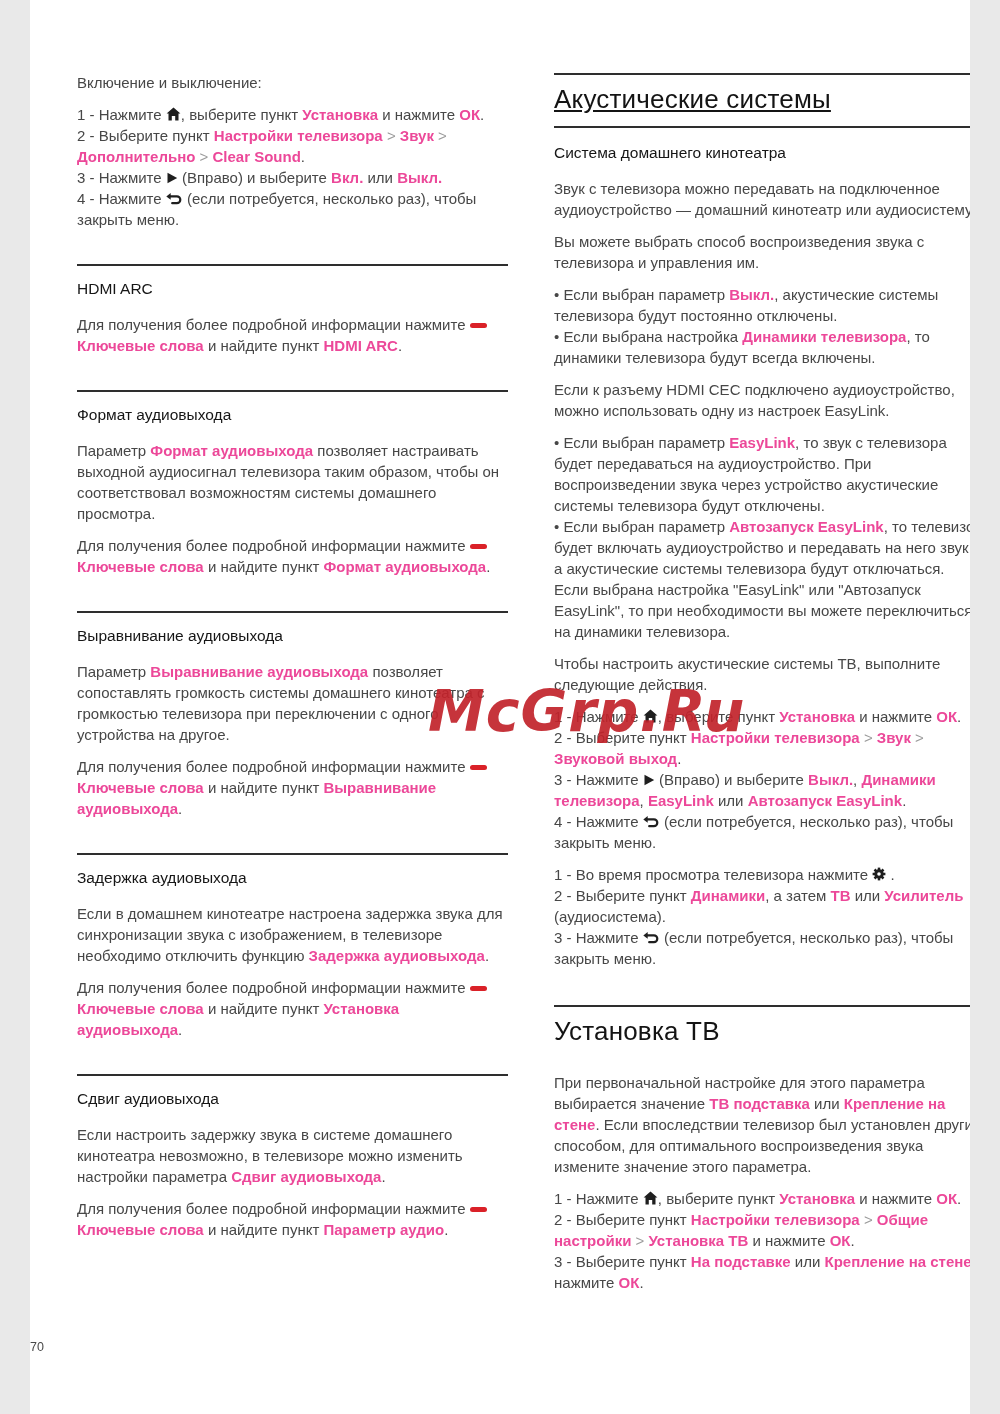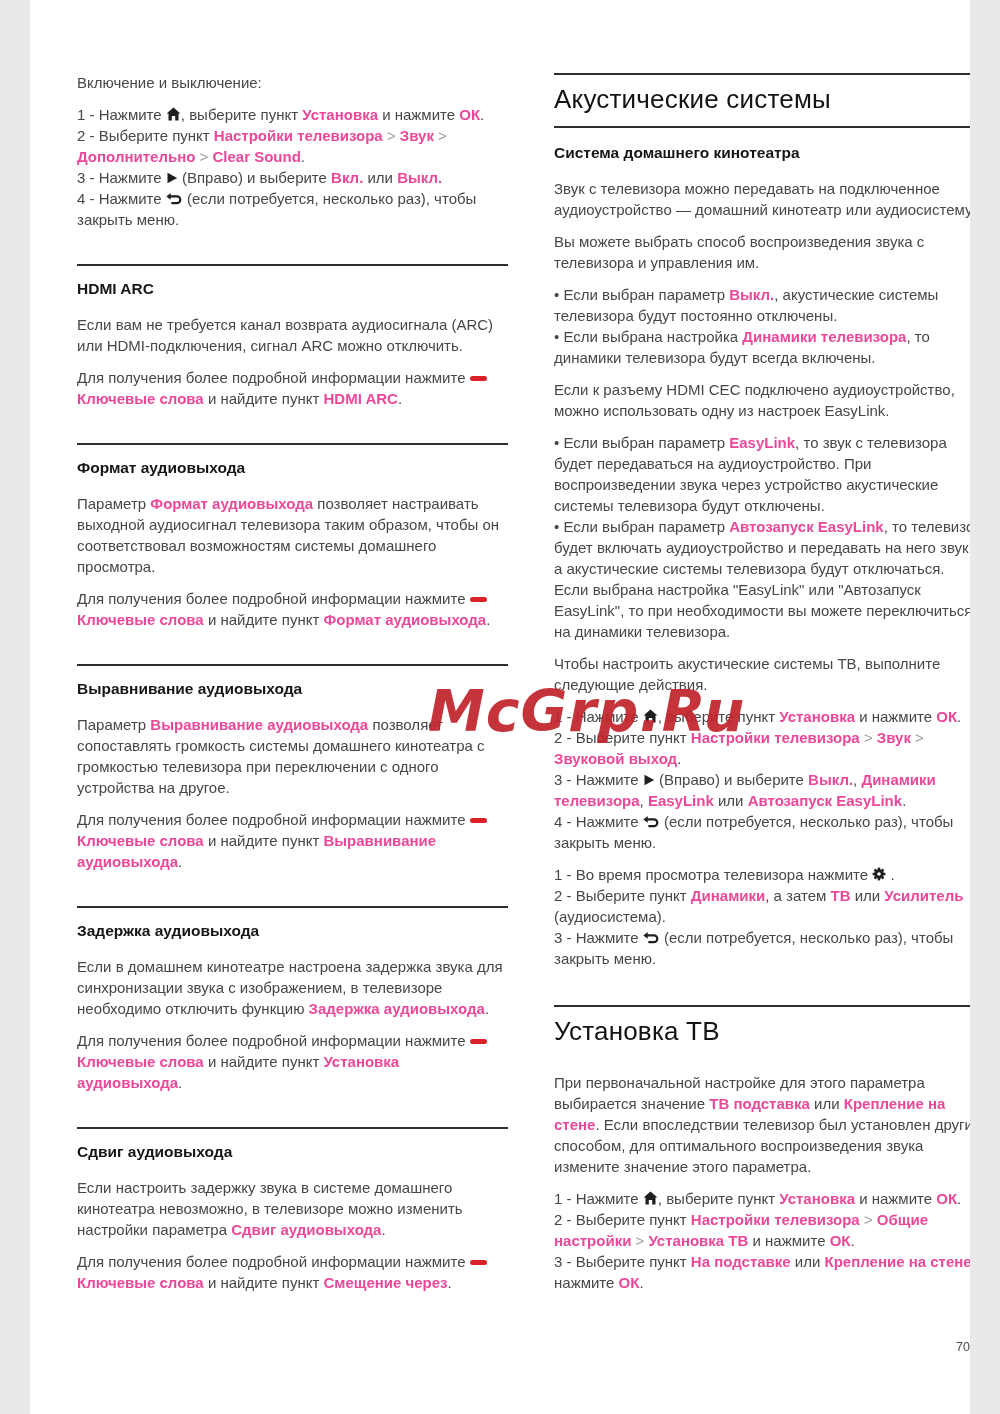--- a/index.html
+++ b/index.html
@@ -6,78 +6,77 @@
   .page{
     position:relative;width:940px;height:1414px;margin:0 auto;background:#ffffff;
     font-family:"Liberation Sans",sans-serif;overflow:hidden;
   }
   .col{position:absolute;width:431px;font-size:15px;line-height:21px;color:#474747;}
   .col-left{left:47px;top:72px;}
   .col-right{left:524px;top:73px;}
   p.para{margin:0 0 11px 0;}
   .bd{font-weight:bold;color:#ec4899;}
   .sep{color:#9b9b9b;}
-  .h2{font-weight:bold;color:#161616;font-size:15.5px;margin:12px 0 15px 0;line-height:21px;}
+  .h2{font-weight:normal;color:#161616;font-size:15.5px;margin:12px 0 15px 0;line-height:21px;}
   .rule{border-top:2px solid #2e2e2e;height:0;margin-top:34px;}
   .h1{
     font-size:26px;line-height:27px;color:#141414;font-weight:normal;
     border-top:2px solid #2e2e2e;padding:11px 0 13px 0;margin:0 0 14px 0;letter-spacing:0.2px;
   }
-  .h1.rb{border-bottom:2px solid #2e2e2e;}
+  .h1.rb{border-bottom:2px solid #2e2e2e;text-decoration:underline;}
   .h1.mt{margin-top:36px;}
   .ic{display:inline-block;vertical-align:-1px;}
   .ic-back{vertical-align:-2px;}
   .kw-bar{
     display:inline-block;width:17px;height:5px;border-radius:2.5px;
     background:#da2128;vertical-align:2px;
   }
   .watermark{
     position:absolute;left:398px;top:682px;z-index:6;
     font-family:"DejaVu Sans",sans-serif;font-weight:bold;font-style:italic;
     font-size:57px;line-height:58px;letter-spacing:1px;color:#c2232b;opacity:0.92;
   }
   .page-number{
-    position:absolute;left:0;right:0;top:1340px;text-align:right;
+    position:absolute;left:0;right:0;top:1340px;text-align:left;
     font-size:12.5px;color:#4a4a4a;
   }
 </style>
 </head>
 <body>
 
 <div class="page">
   <div class="col col-left" id="col-left">
       <p class="para"><span>Включение и выключение:</span></p>
       <p class="para"><span>1 - Нажмите </span><svg class="ic" width="15" height="14" viewBox="0 0 15 14">
           <path fill="#1f1f1f" d="M7.5 0.4 L14.4 6.6 H12.5 V13.4 H9.2 V9.1 H5.8 V13.4 H2.5 V6.6 H0.6 Z"></path>
         </svg><span>, выберите пункт </span><span class="bd">Установка</span><span> и нажмите </span><span class="bd">ОК</span><span>.</span><br><span>2 - Выберите пункт </span><span class="bd">Настройки телевизора</span><span class="sep"> &gt; </span><span class="bd">Звук</span><span class="sep"> &gt; </span><span class="bd">Дополнительно</span><span class="sep"> &gt; </span><span class="bd">Clear Sound</span><span>.</span><br><span>3 - Нажмите </span><svg class="ic" width="12" height="12" viewBox="0 0 12 12">
           <path fill="#1f1f1f" d="M1.5 0.8 L11.2 6 L1.5 11.2 Z"></path>
         </svg><span> (Вправо) и выберите </span><span class="bd">Вкл.</span><span> или </span><span class="bd">Выкл.</span><br><span>4 - Нажмите </span><svg class="ic ic-back" width="17" height="13" viewBox="0 0 17 13">
           <path d="M4 3.4 H10.9 a3.4 3.4 0 0 1 0 6.8 H6.2" fill="none" stroke="#1f1f1f" stroke-width="2.2" stroke-linecap="round"></path>
           <path fill="#1f1f1f" d="M4.7 0 V6.8 L0.3 3.4 Z"></path>
         </svg><span> (если потребуется, несколько раз), чтобы закрыть меню.</span></p>
       <div class="rule"></div>
       <div class="h2">HDMI ARC</div>
-      <p class="para"><span>Если вам не требуется канал возврата аудиосигнала (ARC) или HDMI-подключения, сигнал ARC можно отключить.</span></p>
       <p class="para"><span>Для получения более подробной информации нажмите </span><span class="kw-bar"></span><span> </span><span class="bd">Ключевые слова</span><span> и найдите пункт </span><span class="bd">HDMI ARC</span><span>.</span></p>
       <div class="rule"></div>
       <div class="h2">Формат аудиовыхода</div>
       <p class="para"><span>Параметр </span><span class="bd">Формат аудиовыхода</span><span> позволяет настраивать выходной аудиосигнал телевизора таким образом, чтобы он соответствовал возможностям системы домашнего просмотра.</span></p>
       <p class="para"><span>Для получения более подробной информации нажмите </span><span class="kw-bar"></span><span> </span><span class="bd">Ключевые слова</span><span> и найдите пункт </span><span class="bd">Формат аудиовыхода</span><span>.</span></p>
       <div class="rule"></div>
       <div class="h2">Выравнивание аудиовыхода</div>
       <p class="para"><span>Параметр </span><span class="bd">Выравнивание аудиовыхода</span><span> позволяет сопоставлять громкость системы домашнего кинотеатра с громкостью телевизора при переключении с одного устройства на другое.</span></p>
       <p class="para"><span>Для получения более подробной информации нажмите </span><span class="kw-bar"></span><span> </span><span class="bd">Ключевые слова</span><span> и найдите пункт </span><span class="bd">Выравнивание аудиовыхода</span><span>.</span></p>
       <div class="rule"></div>
       <div class="h2">Задержка аудиовыхода</div>
       <p class="para"><span>Если в домашнем кинотеатре настроена задержка звука для синхронизации звука с изображением, в телевизоре необходимо отключить функцию </span><span class="bd">Задержка аудиовыхода</span><span>.</span></p>
       <p class="para"><span>Для получения более подробной информации нажмите </span><span class="kw-bar"></span><span> </span><span class="bd">Ключевые слова</span><span> и найдите пункт </span><span class="bd">Установка</span><br><span class="bd">аудиовыхода</span><span>.</span></p>
       <div class="rule"></div>
       <div class="h2">Сдвиг аудиовыхода</div>
       <p class="para"><span>Если настроить задержку звука в системе домашнего кинотеатра невозможно, в телевизоре можно изменить настройки параметра </span><span class="bd">Сдвиг аудиовыхода</span><span>.</span></p>
-      <p class="para"><span>Для получения более подробной информации нажмите </span><span class="kw-bar"></span><span> </span><span class="bd">Ключевые слова</span><span> и найдите пункт </span><span class="bd">Смещение через</span><span>.</span></p>
+      <p class="para"><span>Для получения более подробной информации нажмите </span><span class="kw-bar"></span><span> </span><span class="bd">Ключевые слова</span><span> и найдите пункт </span><span class="bd">Параметр аудио</span><span>.</span></p>
     </div>
   <div class="col col-right" id="col-right">
       <div class="h1 rb">Акустические системы</div>
       <div class="h2">Система домашнего кинотеатра</div>
       <p class="para"><span>Звук с телевизора можно передавать на подключенное аудиоустройство — домашний кинотеатр или аудиосистему.</span></p>
       <p class="para"><span>Вы можете выбрать способ воспроизведения звука с телевизора и управления им.</span></p>
       <p class="para"><span>• Если выбран параметр </span><span class="bd">Выкл.</span><span>, акустические системы телевизора будут постоянно отключены.</span><br><span>• Если выбрана настройка </span><span class="bd">Динамики телевизора</span><span>, то динамики телевизора будут всегда включены.</span></p>
       <p class="para"><span>Если к разъему HDMI CEC подключено аудиоустройство, можно использовать одну из настроек EasyLink.</span></p>
       <p class="para"><span>• Если выбран параметр </span><span class="bd">EasyLink</span><span>, то звук с телевизора будет передаваться на аудиоустройство. При воспроизведении звука через устройство акустические системы телевизора будут отключены.</span><br><span>• Если выбран параметр </span><span class="bd">Автозапуск EasyLink</span><span>, то телевизор будет включать аудиоустройство и передавать на него звук, а акустические системы телевизора будут отключаться.</span><br><span>Если выбрана настройка "EasyLink" или "Автозапуск EasyLink", то при необходимости вы можете переключиться на динамики телевизора.</span></p>
       <p class="para"><span>Чтобы настроить акустические системы ТВ, выполните следующие действия.</span></p>

